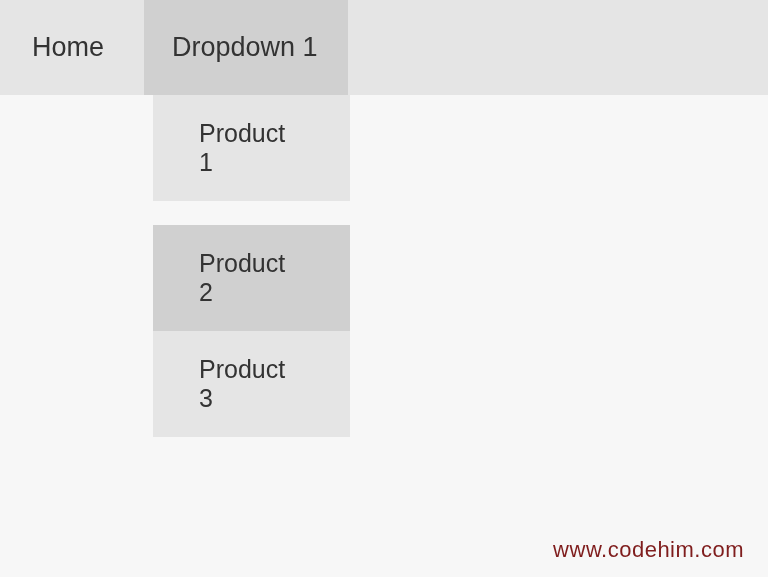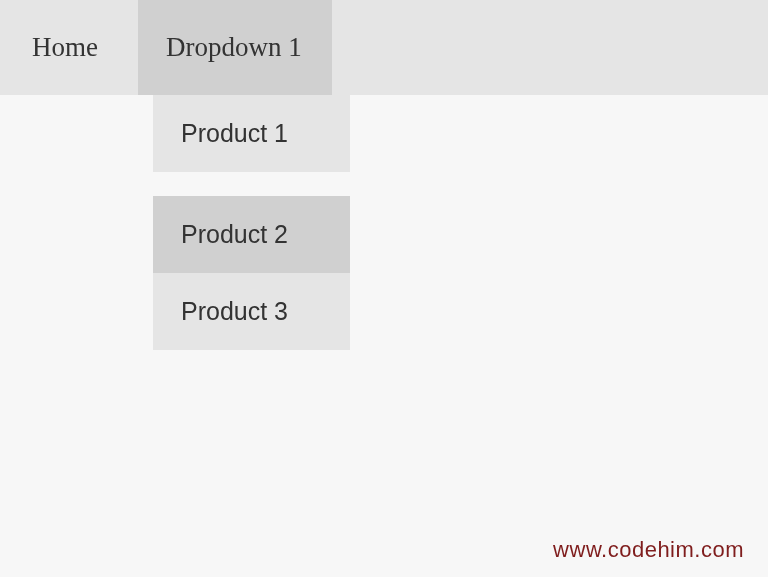--- a/index.html
+++ b/index.html
@@ -13,21 +13,20 @@
       background: #f7f7f7;
       font-family: Arial, sans-serif;
       position: relative;
       overflow: hidden;
     }
     .navbar {
       display: flex;
       background: #e5e5e5;
       height: 95px;
       align-items: center;
-      font-family: Liberation Serif, serif;
     }
     .nav-item {
       padding: 0 30px;
       height: 100%;
       display: flex;
       align-items: center;
       font-size: 27px;
       color: #333;
       cursor: pointer;
       position: relative;
@@ -38,21 +37,21 @@
     .dropdown {
       position: absolute;
       left: 153px;
       top: 95px;
       width: 197px;
       display: flex;
       flex-direction: column;
     }
     .dropdown-item {
       background: #e5e5e5;
-      padding: 24px 28px;
+      padding: 24px 46px;
       font-size: 25px;
       color: #333;
       cursor: pointer;
     }
     .dropdown-item.hover {
       background: #d0d0d0;
       margin-top: 24px;
     }
     .watermark {
       position: absolute;

